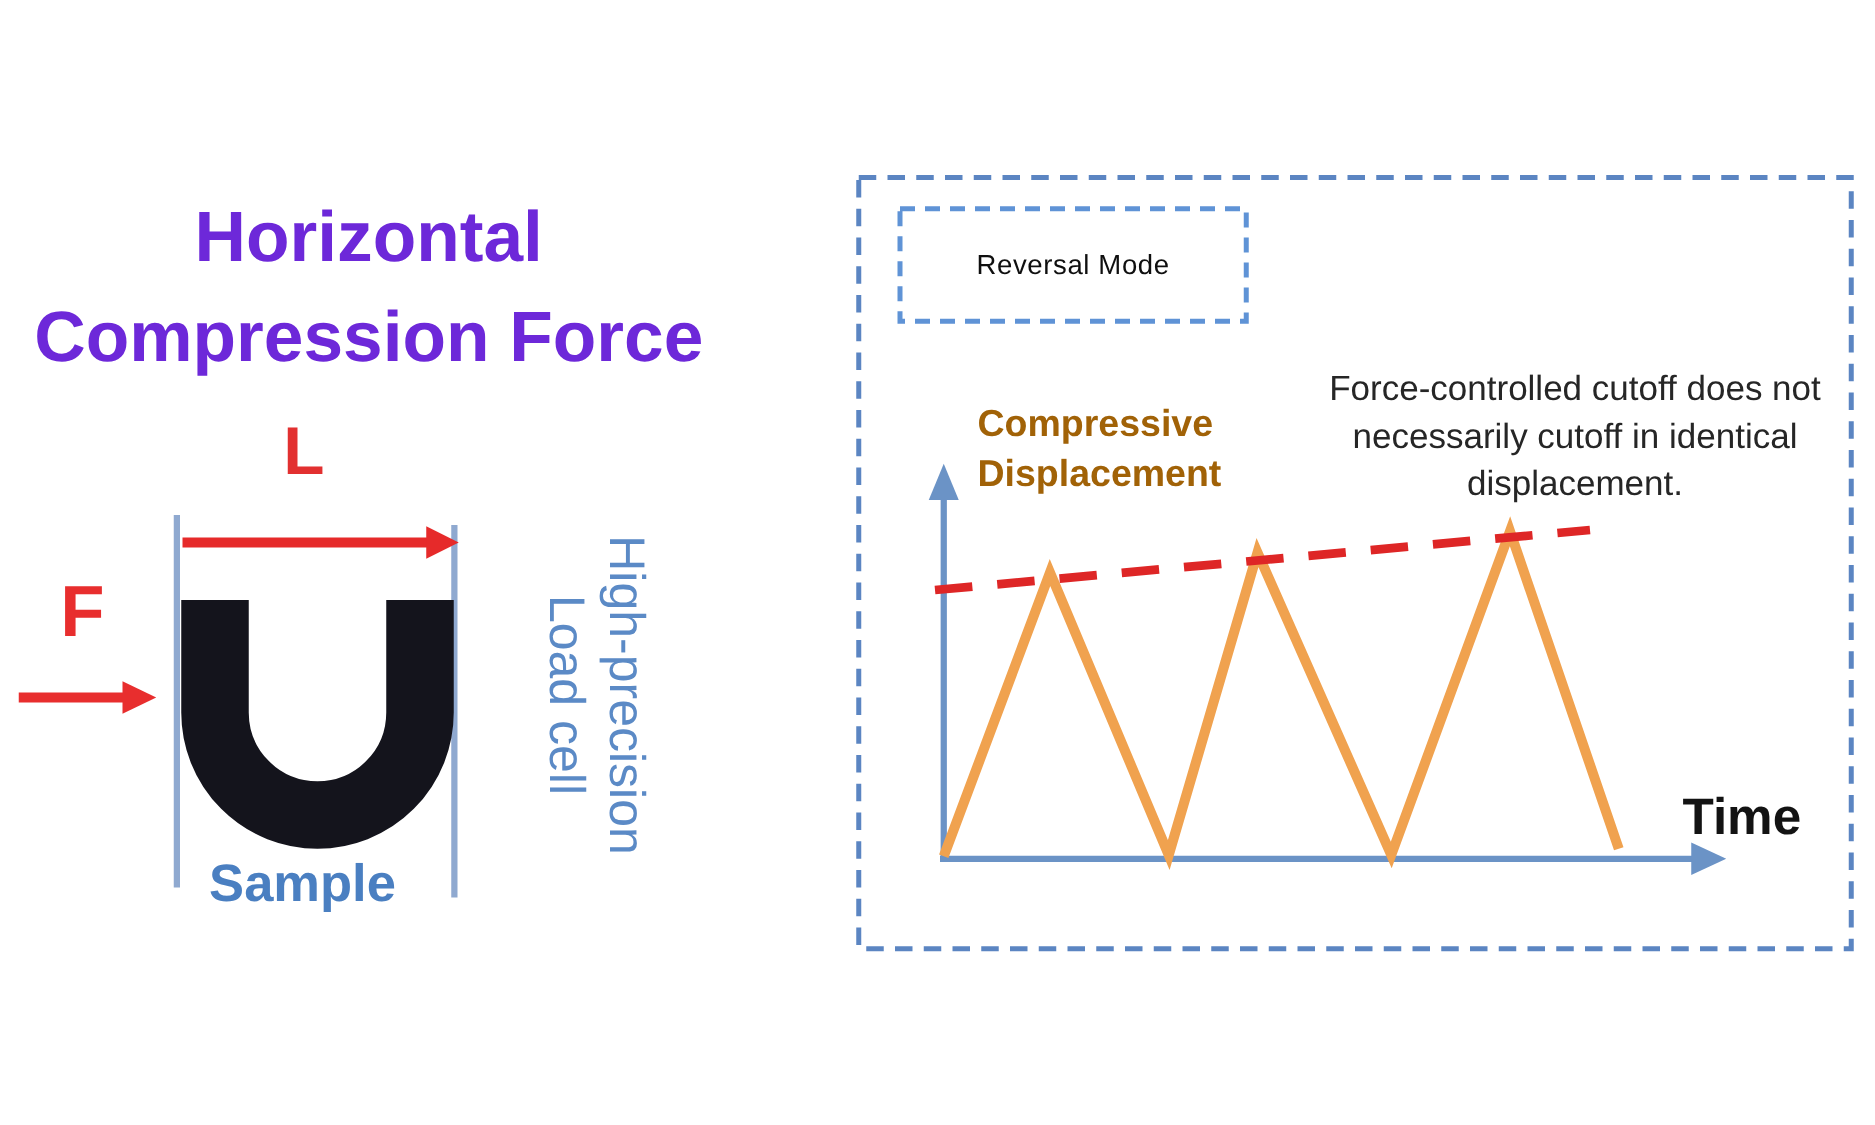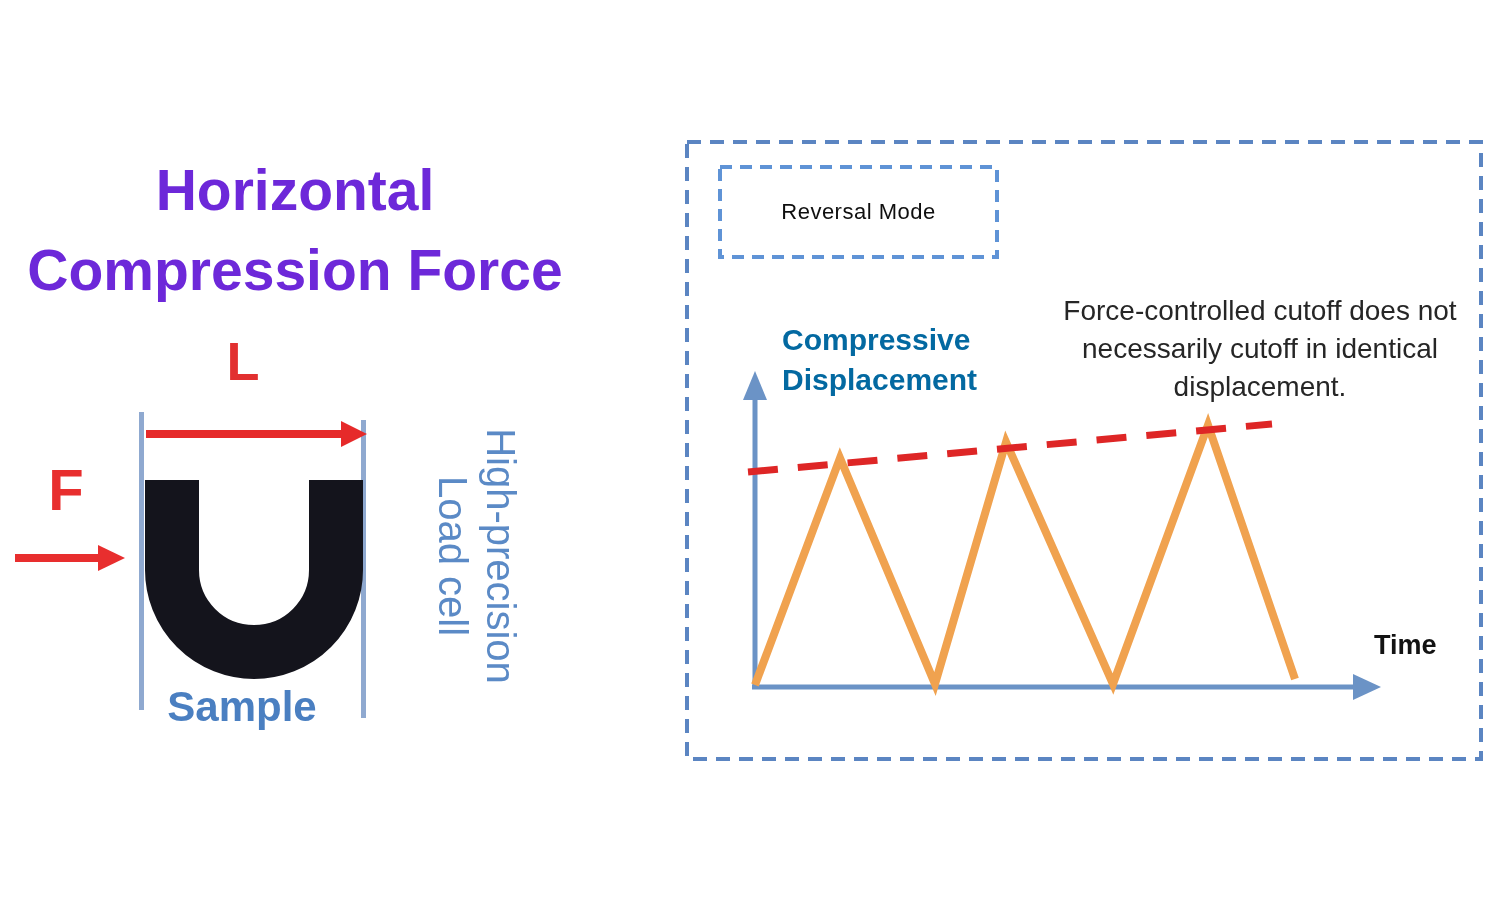--- a/index.html
+++ b/index.html
@@ -41,30 +41,30 @@
   
   .reversal-box{
     left:720px;top:167px;width:277px;height:90px;
     display:flex;align-items:center;justify-content:center;
   }
   .reversal-box span{
     color:#0f0f0f;font-size:22px;font-weight:400;letter-spacing:0.5px;
   }
   .yaxis-label{
     left:782px;top:320px;width:230px;
-    color:#0369a1;font-size:30px;line-height:40px;font-weight:700;
+    color:#a16207;font-size:30px;line-height:40px;font-weight:700;
   }
   .annotation{
     left:1040px;top:292px;width:440px;
     color:#262626;font-size:28px;line-height:38px;font-weight:400;
     text-align:center;
   }
   .time-label{
-    left:1374px;top:630px;width:90px;
-    color:#131313;font-size:27px;font-weight:700;
+    left:1346px;top:630px;width:90px;
+    color:#131313;font-size:41px;font-weight:700;
   }
 </style>
 </head>
 <body>
 
 <svg id="gfx" viewBox="0 0 1500 900">
 
   <line x1="141.5" y1="412" x2="141.5" y2="710" stroke="#8fa9d0" stroke-width="5"></line>
   <line x1="363.5" y1="420" x2="363.5" y2="718" stroke="#8fa9d0" stroke-width="5"></line>
 

